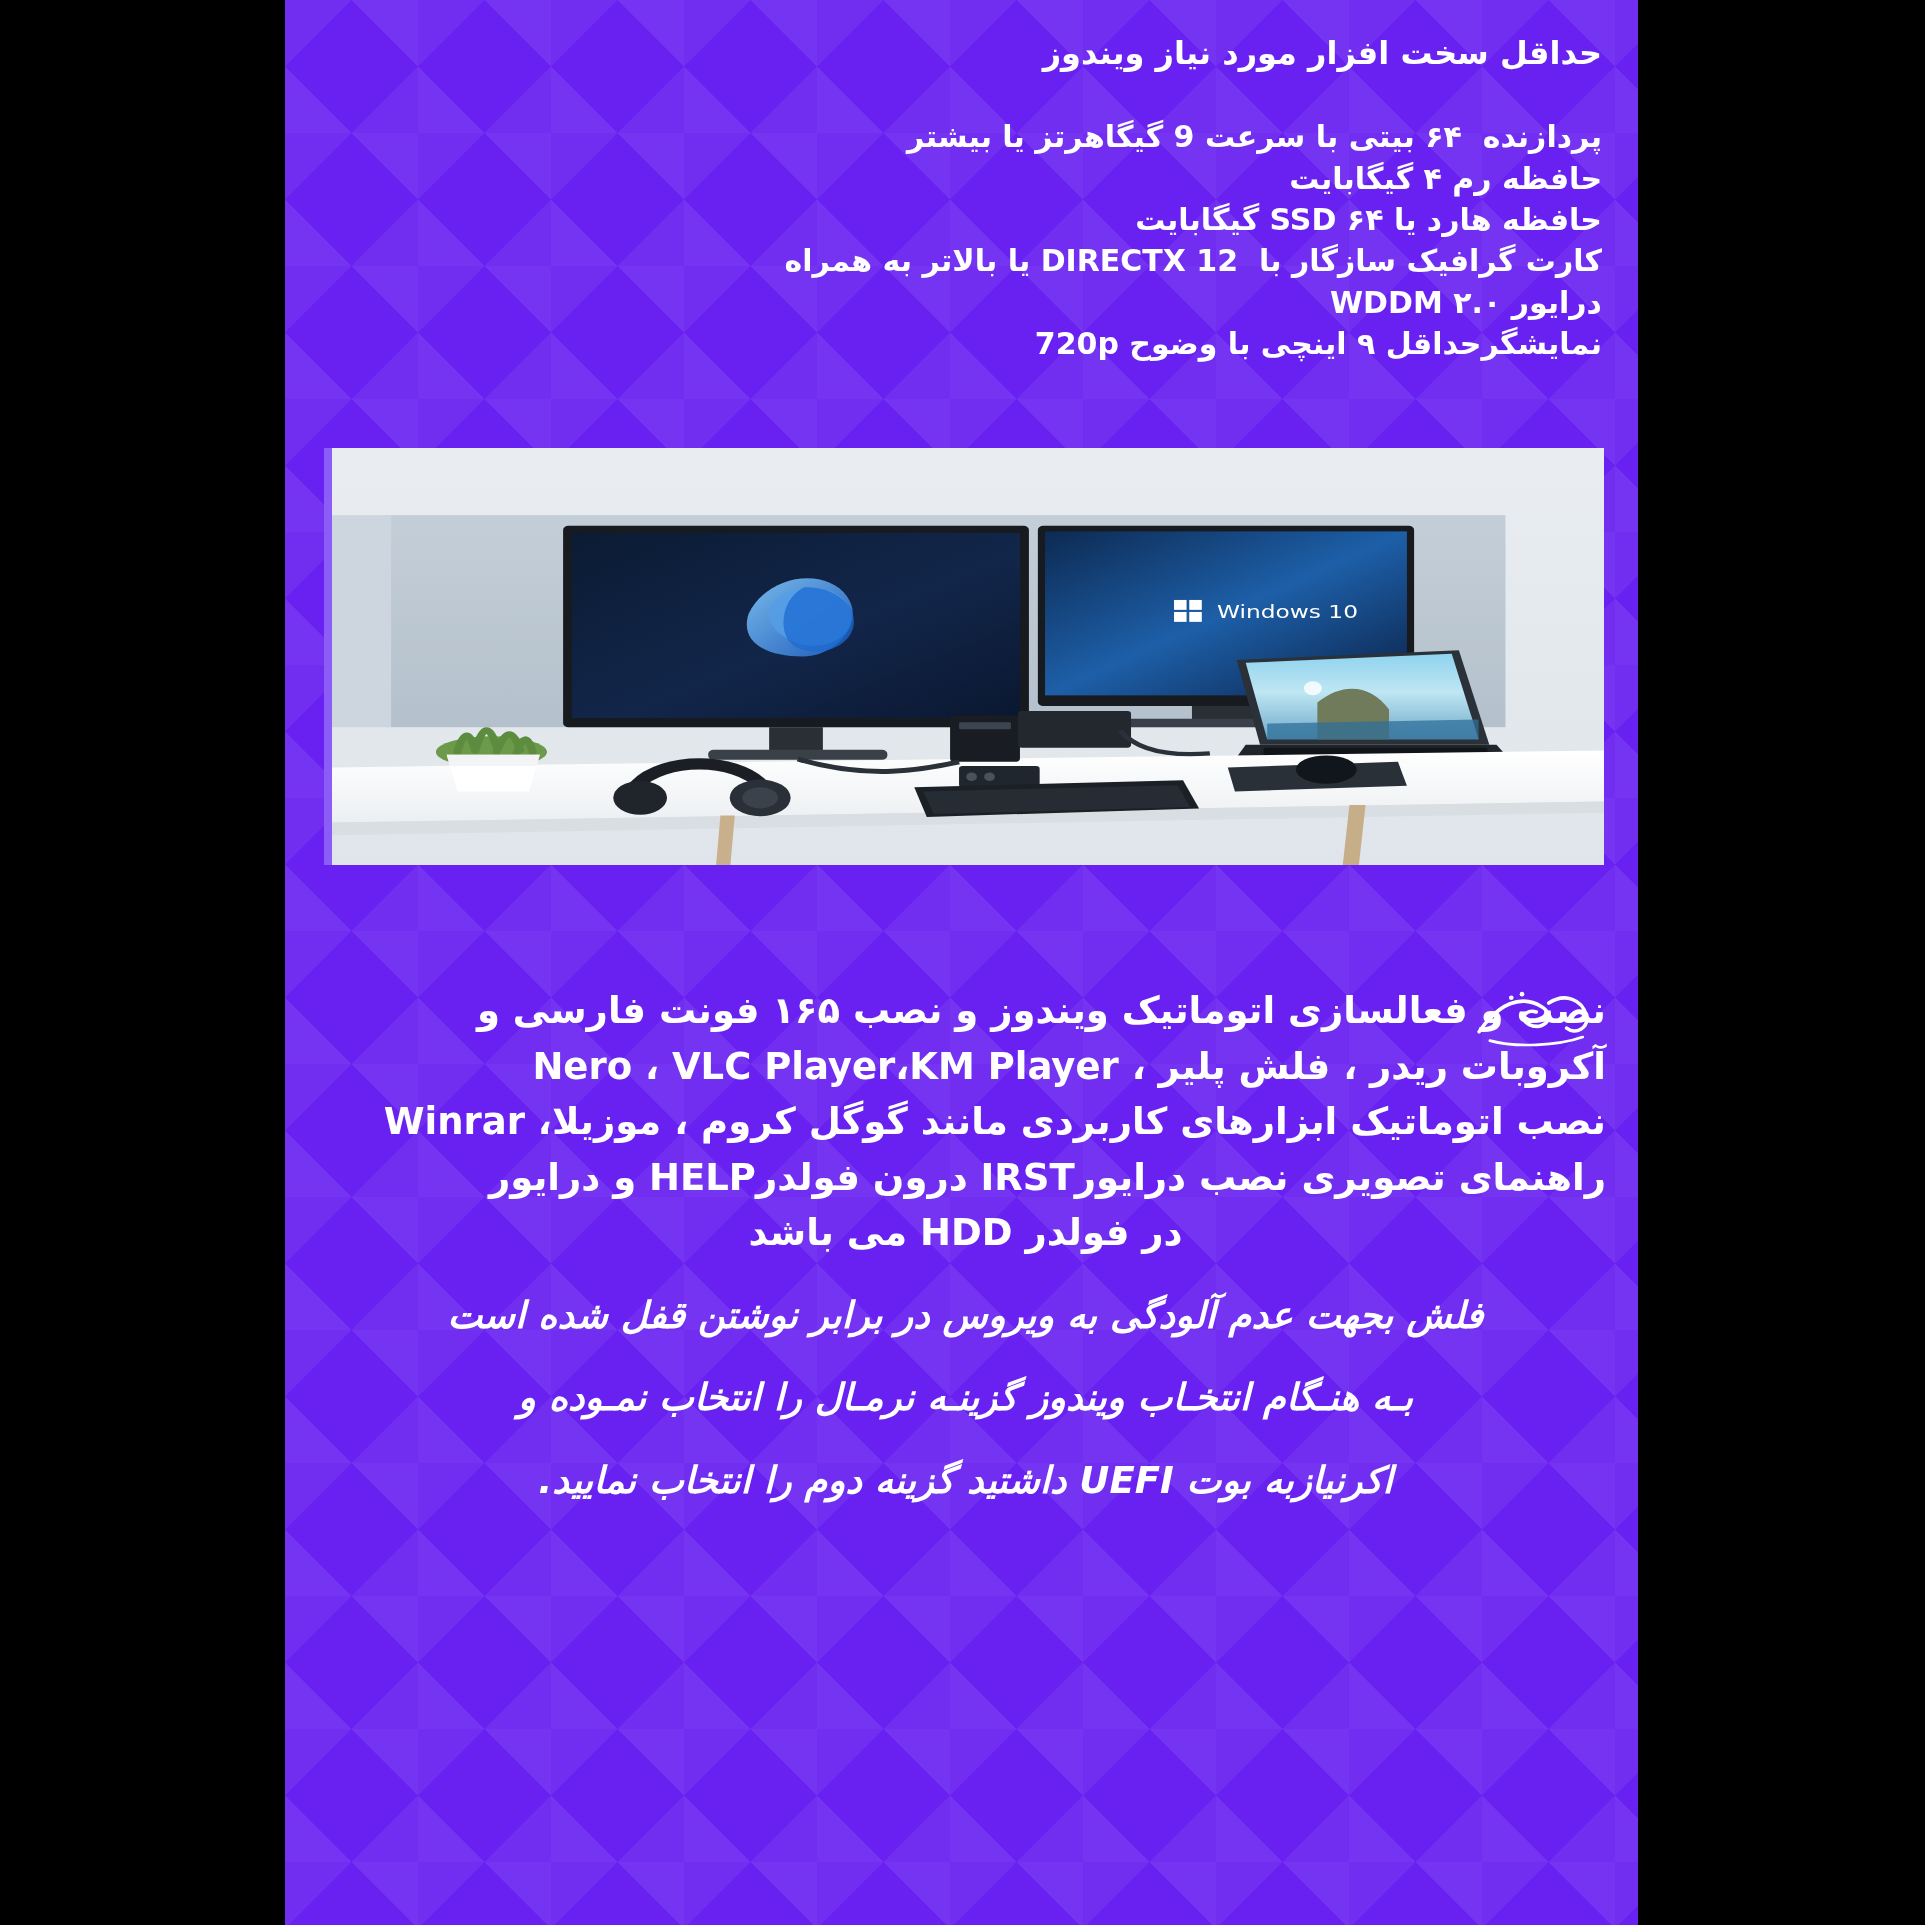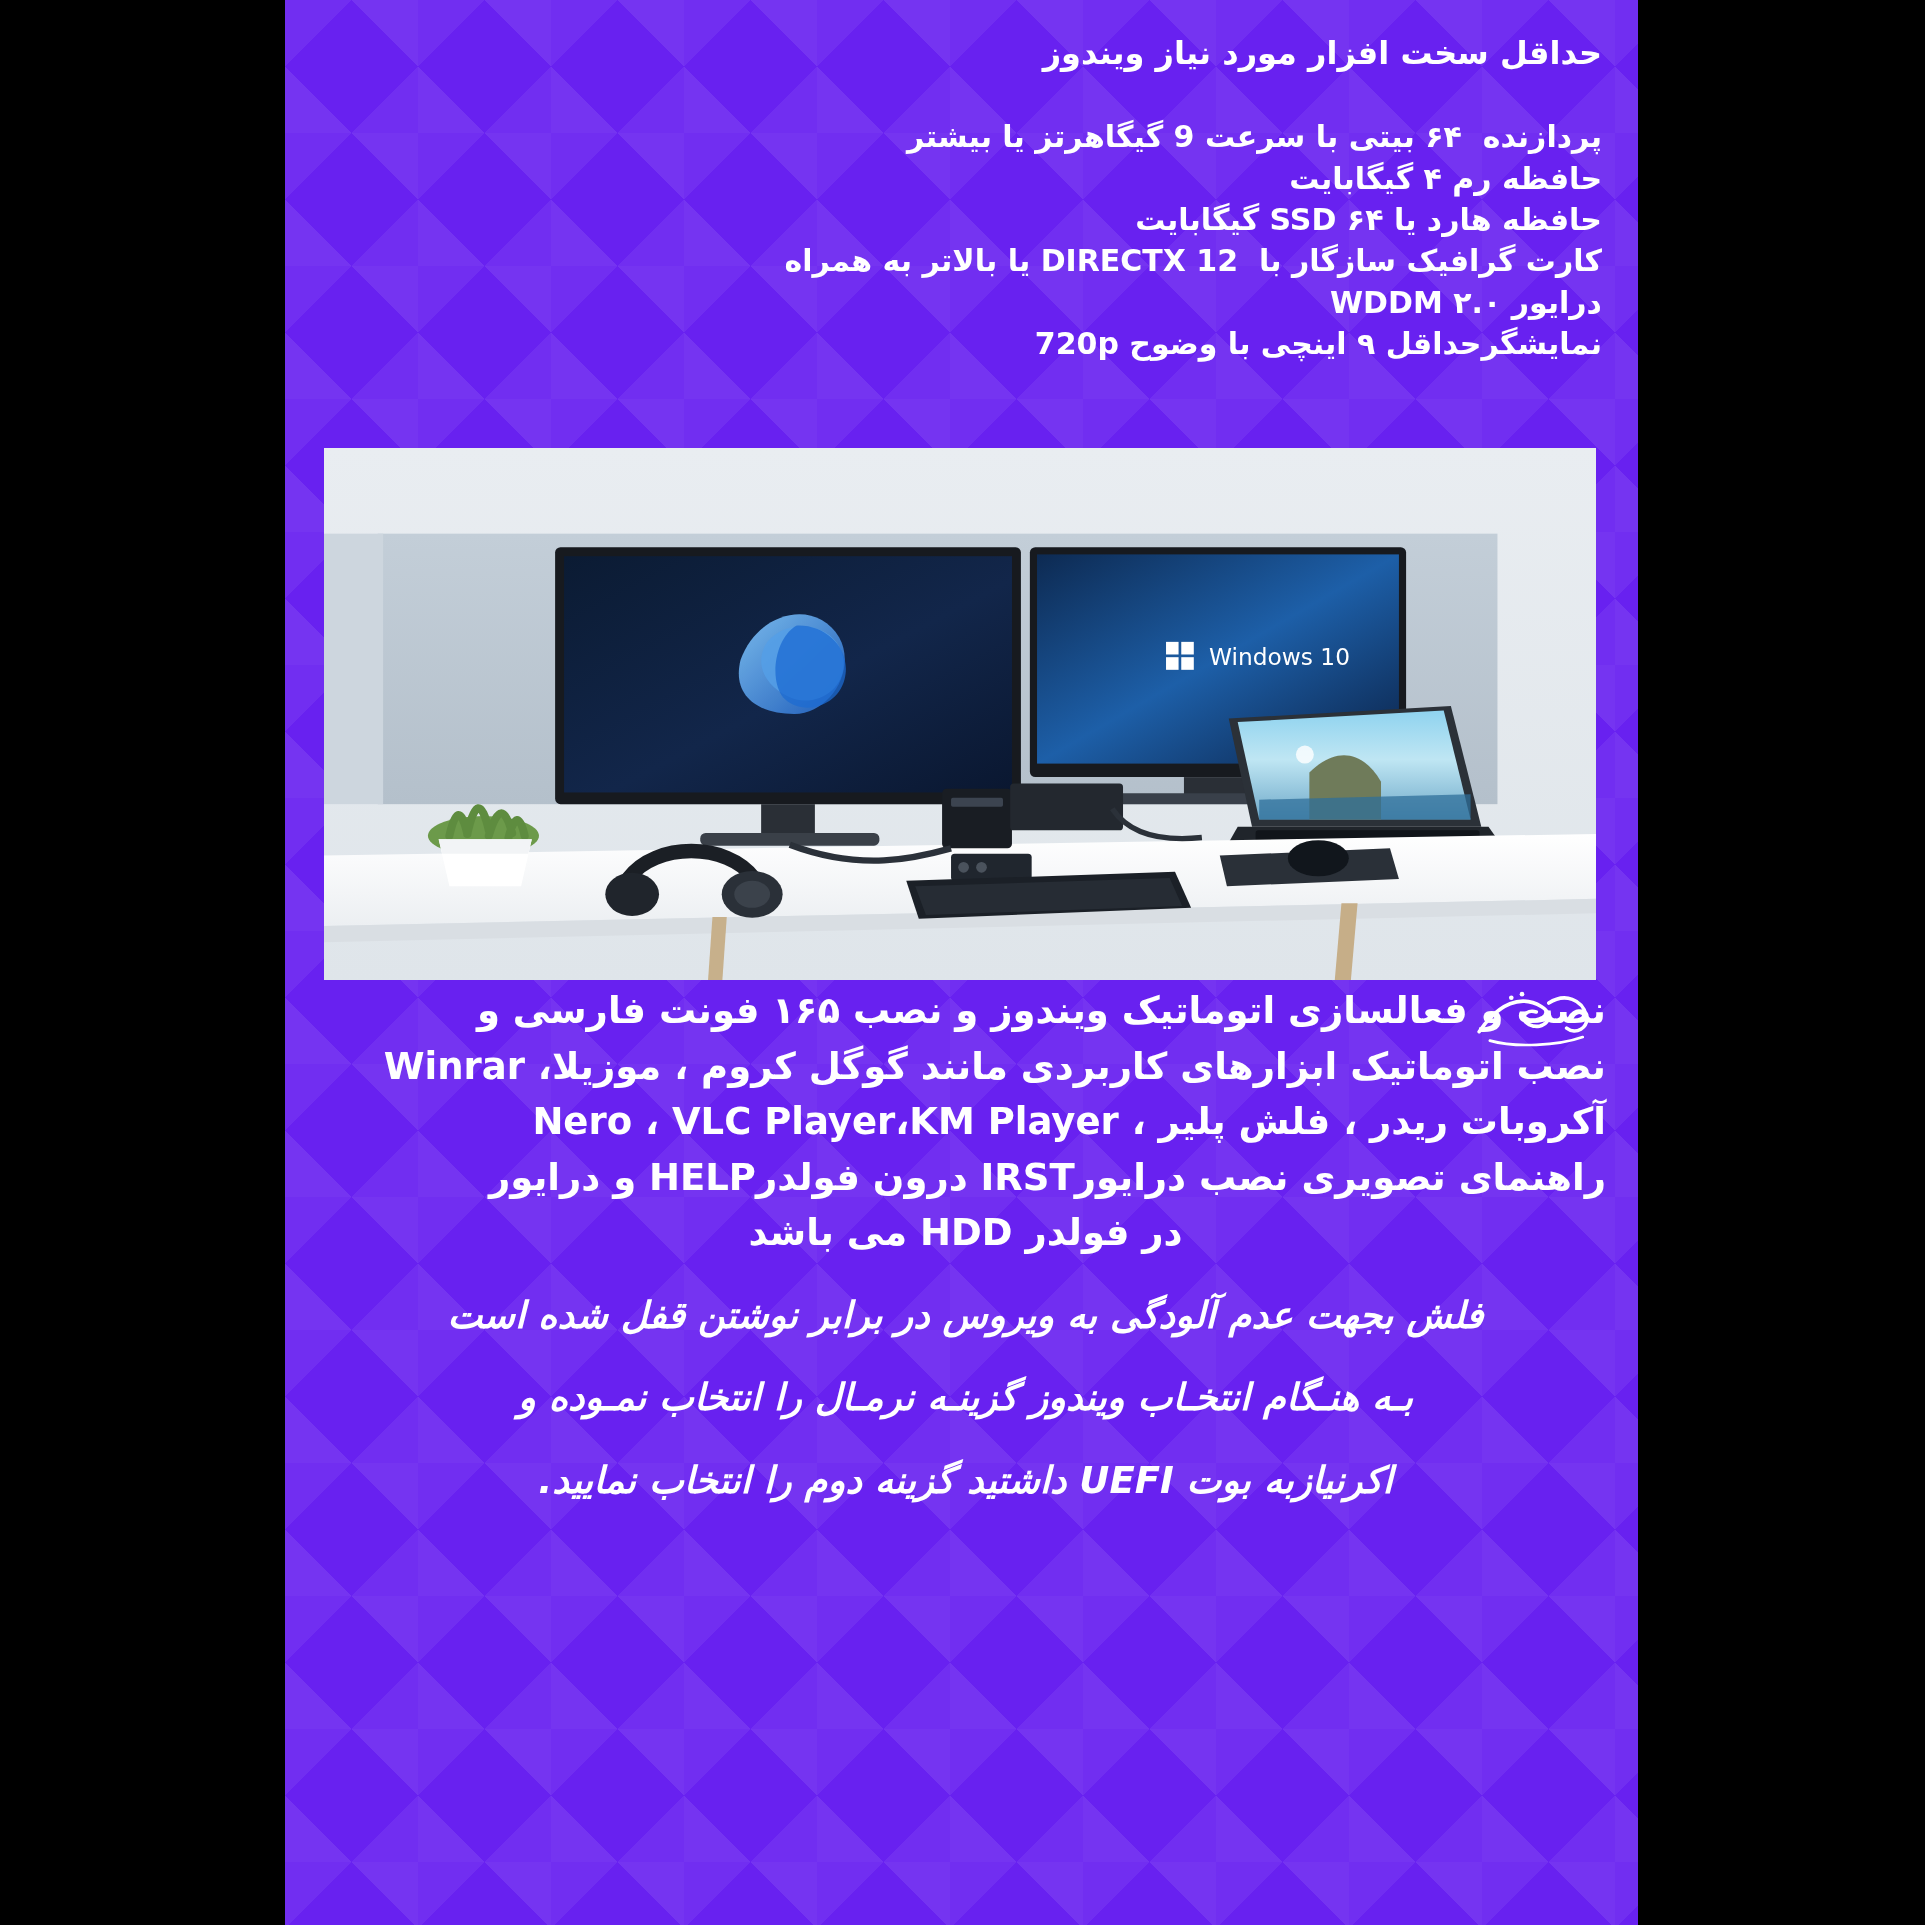--- a/index.html
+++ b/index.html
@@ -70,24 +70,25 @@
     line-height: 1.38;
     white-space: pre-wrap;
   }
 
   
   #photo {
     position: absolute;
     left: 39px;
     top: 448px;
     width: 1272px;
-    height: 532px;
+    height: 417px;
     overflow: hidden;
-    background: #fca5a5;
+    background: #8b5cf6;
     z-index: 3;
+    padding-left: 8px;
   }
   #photo svg { display: block; width: 100%; height: 100%; }
 
   
   #body-block {
     position: absolute;
     right: 32px;
     top: 983px;
     width: 1281px;
     direction: rtl;
@@ -260,22 +261,22 @@
           <ellipse cx="1110" cy="455" rx="34" ry="20" fill="#11161c"></ellipse>
         </g>
 
         <path d="M520 440 C 600 470, 660 455, 700 444" stroke="#2b3139" stroke-width="7" fill="none"></path>
         <path d="M880 400 C 900 430, 940 436, 980 432" stroke="#2b3139" stroke-width="6" fill="none"></path>
       </svg>
     </div>
 
     <div id="body-block">
       <div class="body-line">نصب و فعالسازی اتوماتیک ویندوز و نصب ۱۶۵ فونت فارسی و</div>
+      <div class="body-line">آکروبات ریدر ، فلش پلیر ، Nero ، VLC Player،KM Player</div>
       <div class="body-line">نصب اتوماتیک ابزارهای کاربردی مانند گوگل کروم ، موزیلا، Winrar</div>
-      <div class="body-line">آکروبات ریدر ، فلش پلیر ، Nero ، VLC Player،KM Player</div>
       <div class="body-line">راهنمای تصویری نصب درایورIRST درون فولدرHELP و درایور</div>
       <div class="body-line center">در فولدر HDD می باشد</div>
       <div class="body-line center gap">فلش بجهت عدم آلودگی به ویروس در برابر نوشتن قفل شده است</div>
       <div class="body-line center gap">بـه هنـگام انتخـاب ویندوز گزینـه نرمـال را انتخاب نمـوده و</div>
       <div class="body-line center gap">اکرنیازبه بوت UEFI داشتید گزینه دوم را انتخاب نمایید.</div>
     </div>
 
     <svg id="calligraphy" viewBox="0 0 140 90">
       <path d="M8 62 C 30 30, 55 20, 78 34 C 96 45, 80 62, 64 54 C 52 48, 60 36, 72 40" stroke="#ffffff" stroke-width="4" fill="none" stroke-linecap="round"></path>
       <path d="M86 30 C 104 18, 124 26, 128 44 C 131 58, 116 66, 106 58" stroke="#ffffff" stroke-width="4" fill="none" stroke-linecap="round"></path>

